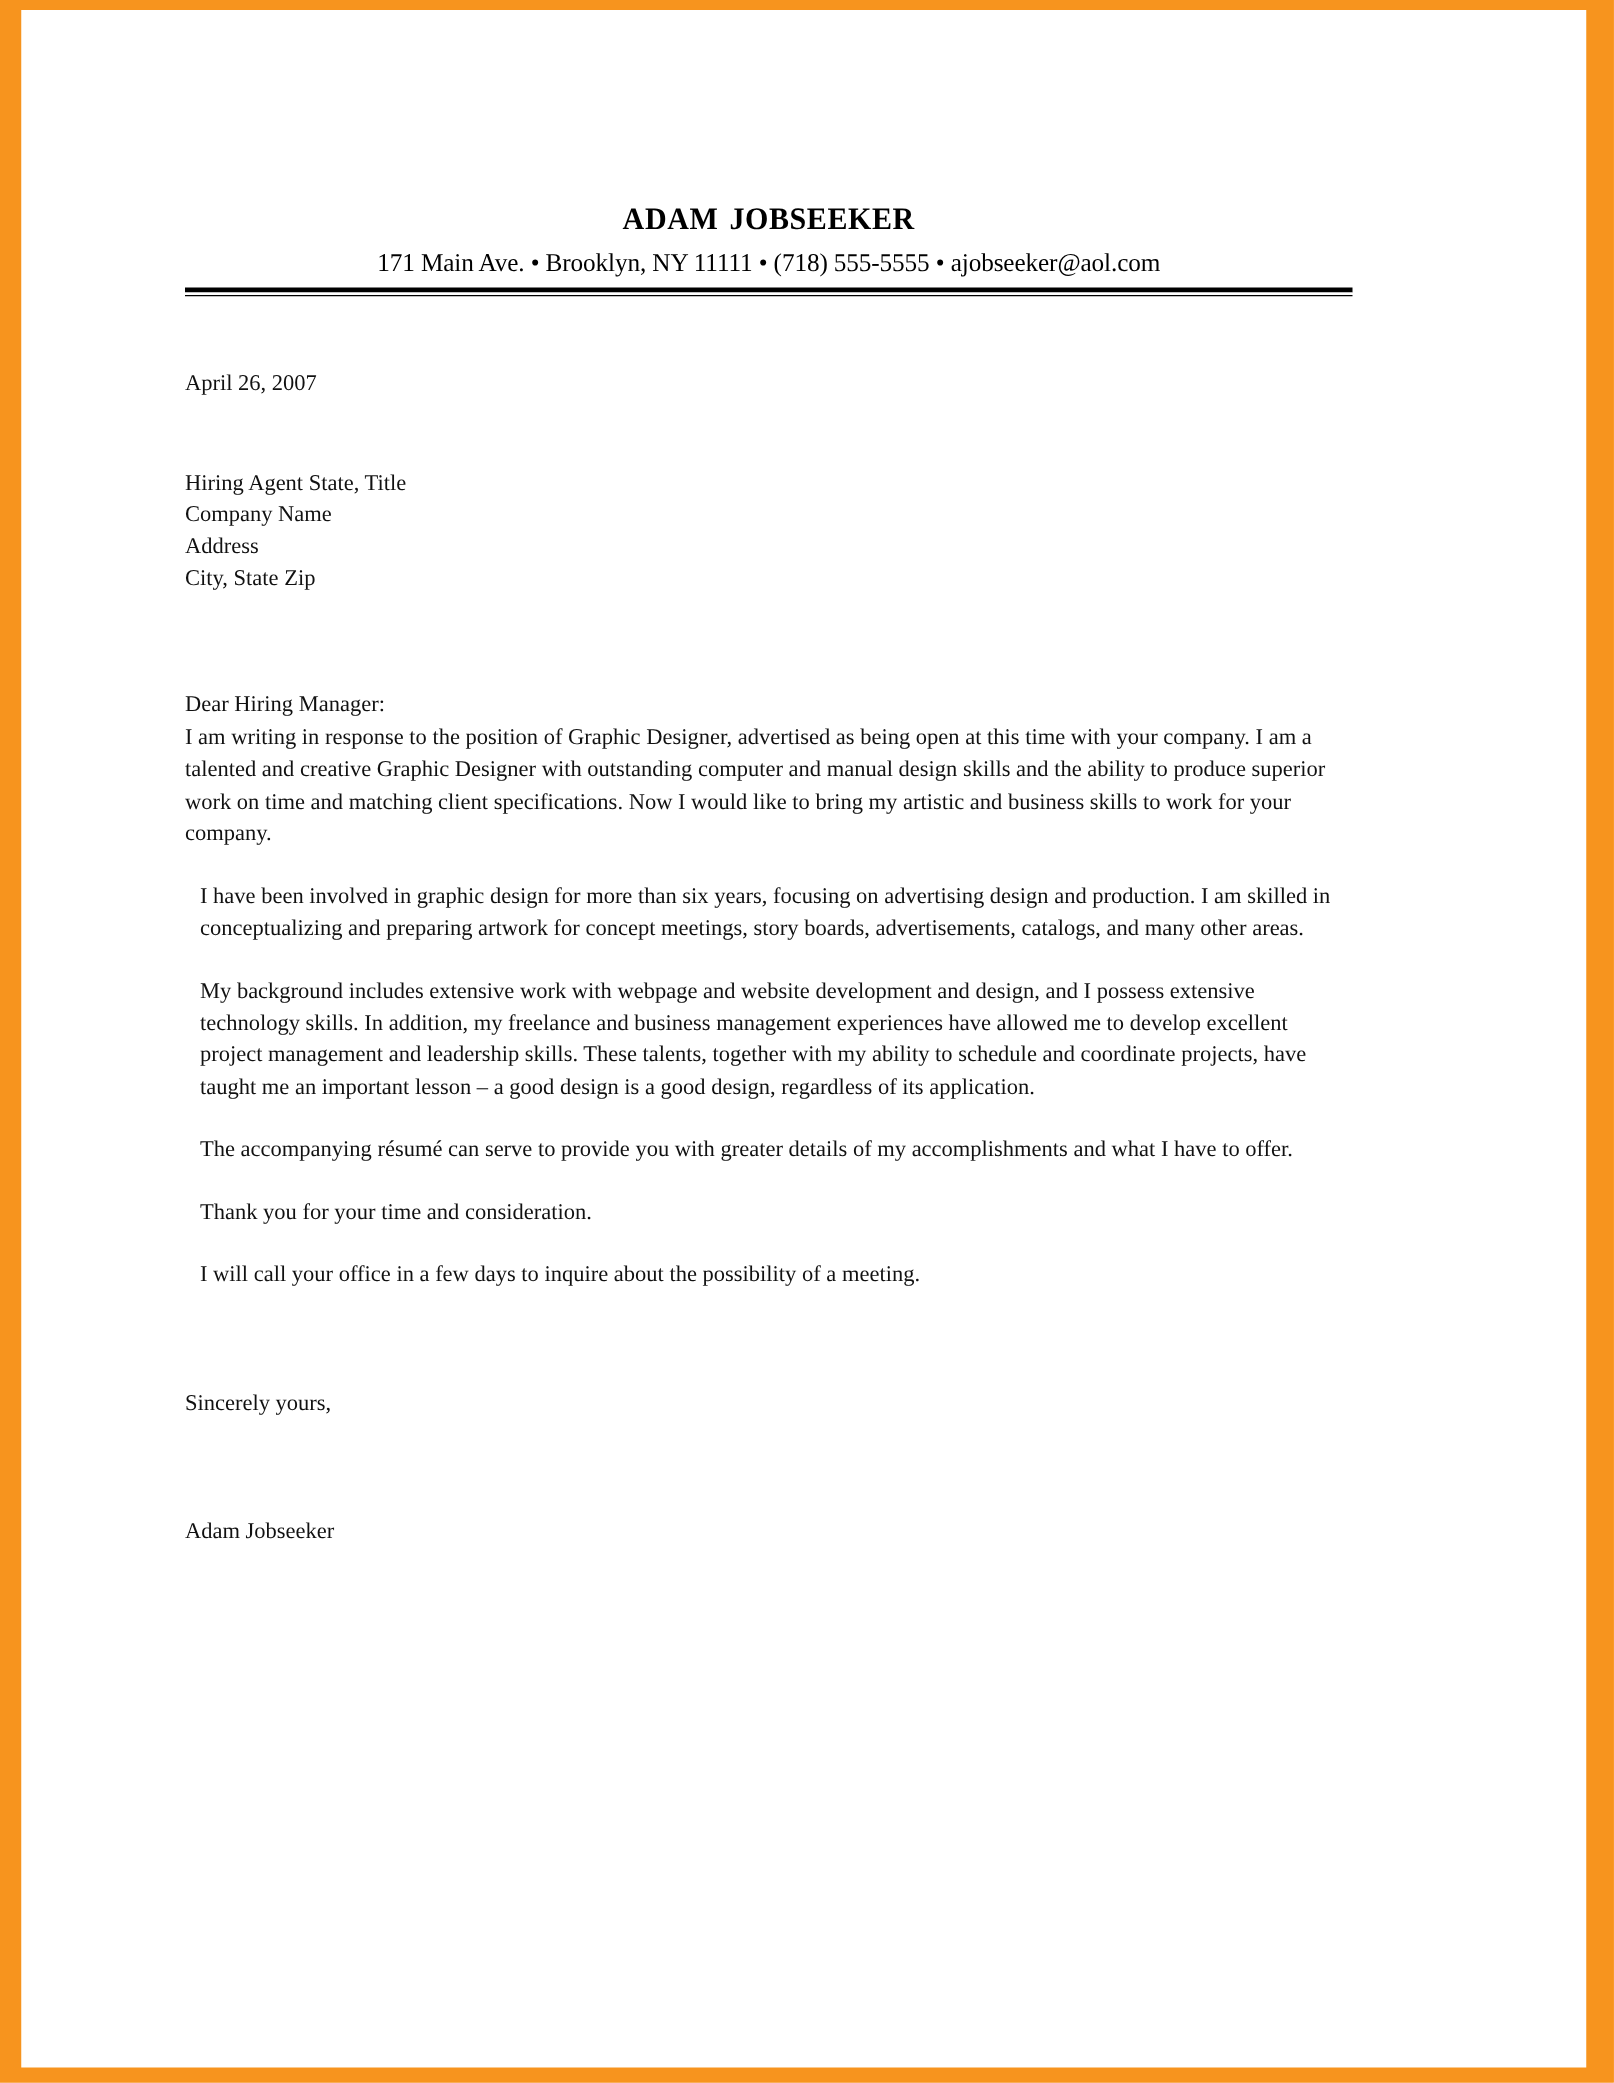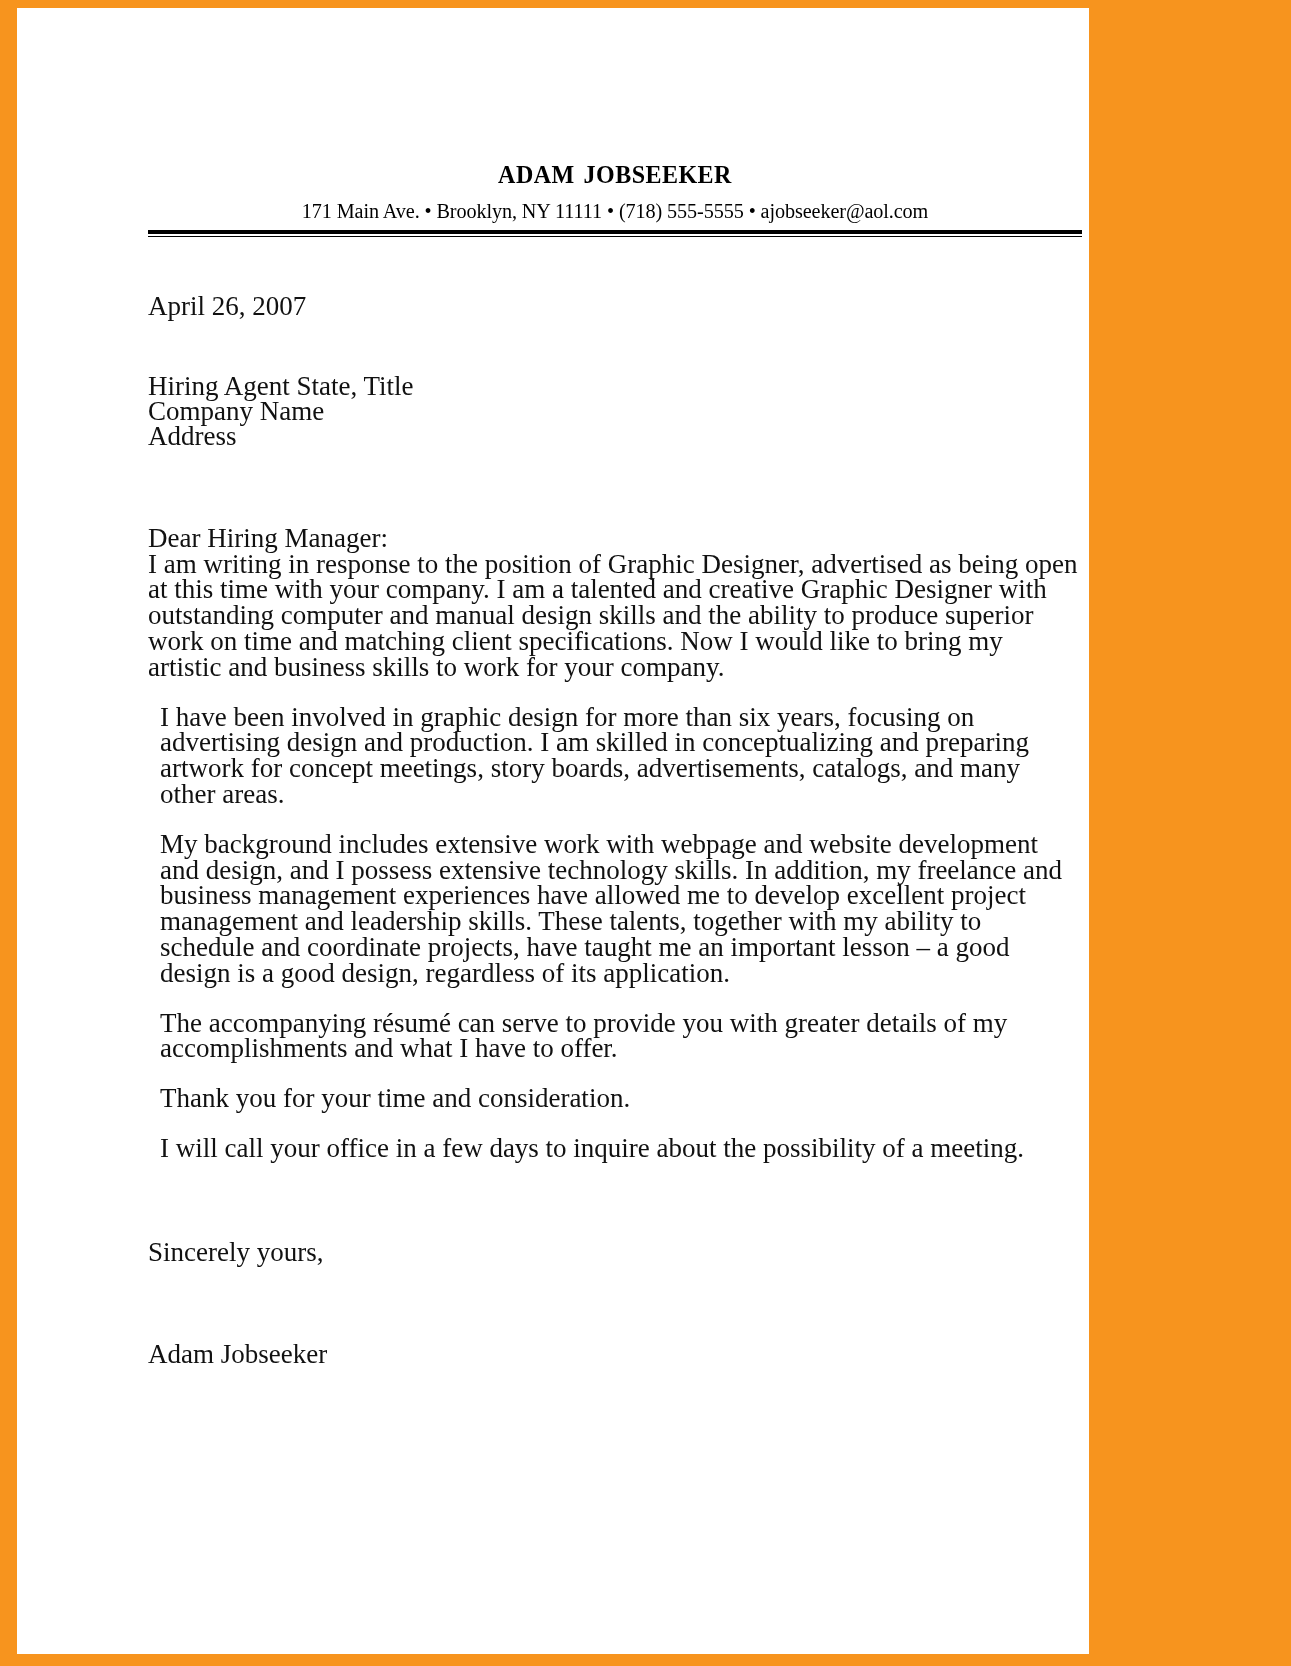--- a/index.html
+++ b/index.html
@@ -17,21 +17,21 @@
   
   #frame {
     position: absolute;
     inset: 0;
     background: #f7941e;
   }
   #page {
     position: absolute;
     left: 17px;
     top: 8px;
-    width: 1072px;
+    width: 1252px;
     height: 1646px;
     background: #ffffff;
     box-sizing: border-box;
   }
 
   
   #sheet {
     position: absolute;
     left: 0;
     top: 0;
@@ -83,21 +83,21 @@
     background: #fff;
   }
   .rule-thin {
     height: 1px;
     background: #000;
   }
 
   
   .body-block {
     text-align: left;
-    font-size: 27px;
+    font-size: 18px;
     line-height: 25.8px;
     color: #111;
   }
   .date {
     margin-top: 57px;
   }
   .address-block {
     margin-top: 54px;
   }
   .address-block div {
@@ -143,20 +143,21 @@
         </div>
 
         <div class="body-block">
 
           <div class="date">April 26, 2007</div>
 
           <div class="address-block">
             <div>Hiring Agent State, Title</div>
             <div>Company Name</div>
             <div>Address</div>
+            <div>City, State Zip</div>
           </div>
 
           <div class="salutation">Dear Hiring Manager:</div>
 
           <p class="para first-para">I am writing in response to the position of Graphic Designer, advertised as being open at this time with your company.  I am a talented and creative Graphic Designer with outstanding computer and manual design skills and the ability to produce superior work on time and matching client specifications.  Now I would like to bring my artistic and business skills to work for your company.</p>
 
           <p class="para">I have been involved in graphic design for more than six years, focusing on advertising design and production.  I am skilled in conceptualizing and preparing artwork for concept meetings, story boards, advertisements, catalogs, and many other areas.</p>
 
           <p class="para">My background includes extensive work with webpage and website development and design, and I possess extensive technology skills. In addition, my freelance and business management experiences have allowed me to develop excellent project management and leadership skills.  These talents, together with my ability to schedule and coordinate projects, have taught me an important lesson – a good design is a good design, regardless of its application.</p>
 

